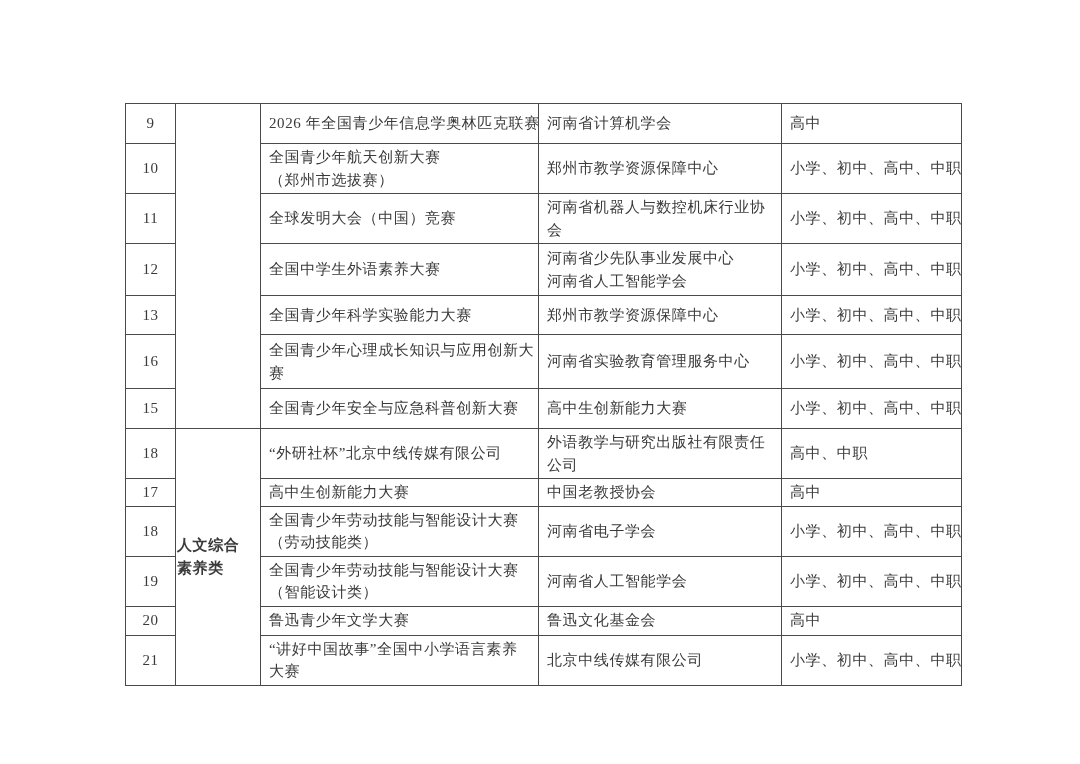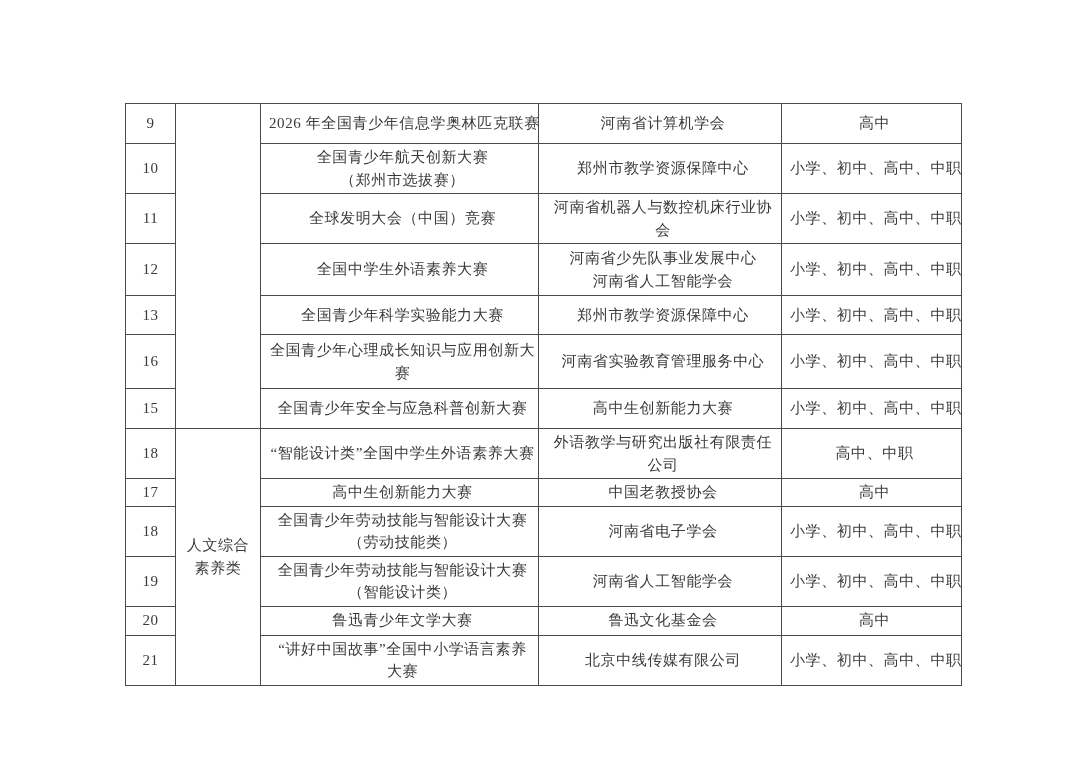--- a/index.html
+++ b/index.html
@@ -32,26 +32,26 @@
     letter-spacing: 0.6px;
     white-space: pre;
     overflow: hidden;
   }
   td.num {
     text-align: center;
     font-size: 16px;
     letter-spacing: 0;
   }
   td.cat {
-    text-align: center;
     letter-spacing: 3px;
     line-height: 1.7;
+    font-weight: bold;
   }
   td.comp, td.org, td.lvl {
-    text-align: center;
+    text-align: left;
     padding: 2px 2px 2px 8px;
   }
   td.lvl {
     letter-spacing: 0.4px;
   }
 </style>
 </head>
 <body>
 
 <div class="page">
@@ -108,21 +108,21 @@
       <tr style="height:40px">
         <td class="num">15</td>
         <td class="comp">全国青少年安全与应急科普创新大赛</td>
         <td class="org">高中生创新能力大赛</td>
         <td class="lvl">小学、初中、高中、中职</td>
       </tr>
       <tr style="height:47px">
         <td class="num">18</td>
         <td class="cat" rowspan="6">人文综合
 素养类</td>
-        <td class="comp">“智能设计类”全国中学生外语素养大赛</td>
+        <td class="comp">“外研社杯”北京中线传媒有限公司</td>
         <td class="org">外语教学与研究出版社有限责任
 公司</td>
         <td class="lvl">高中、中职</td>
       </tr>
       <tr style="height:17px">
         <td class="num">17</td>
         <td class="comp">高中生创新能力大赛</td>
         <td class="org">中国老教授协会</td>
         <td class="lvl">高中</td>
       </tr>

